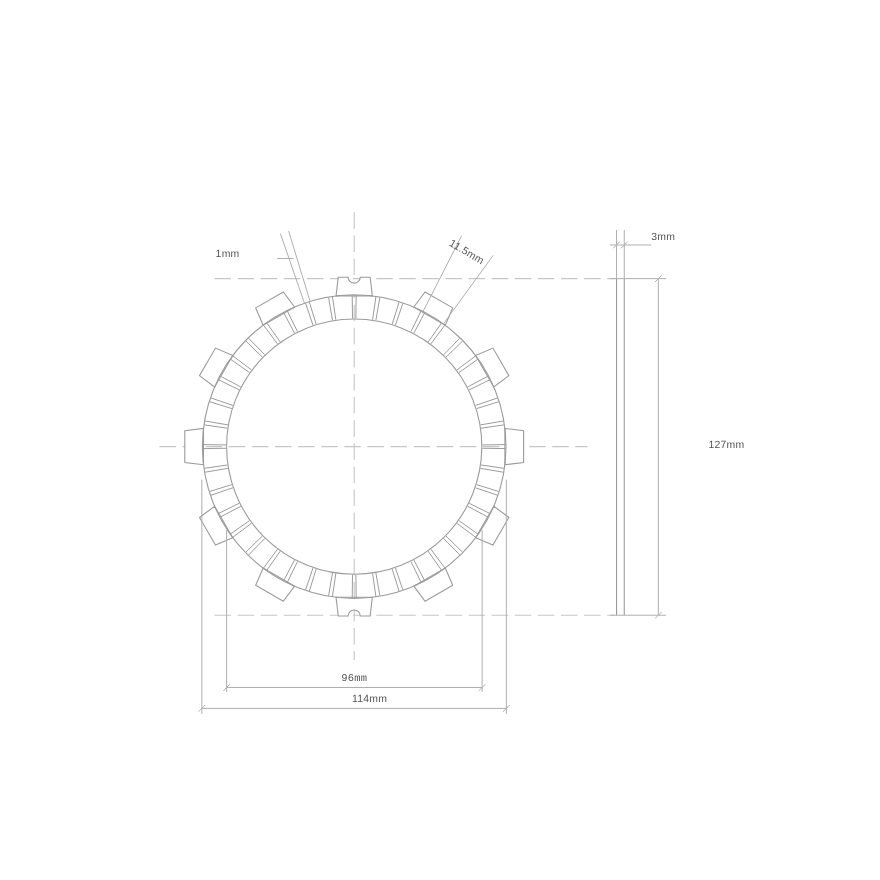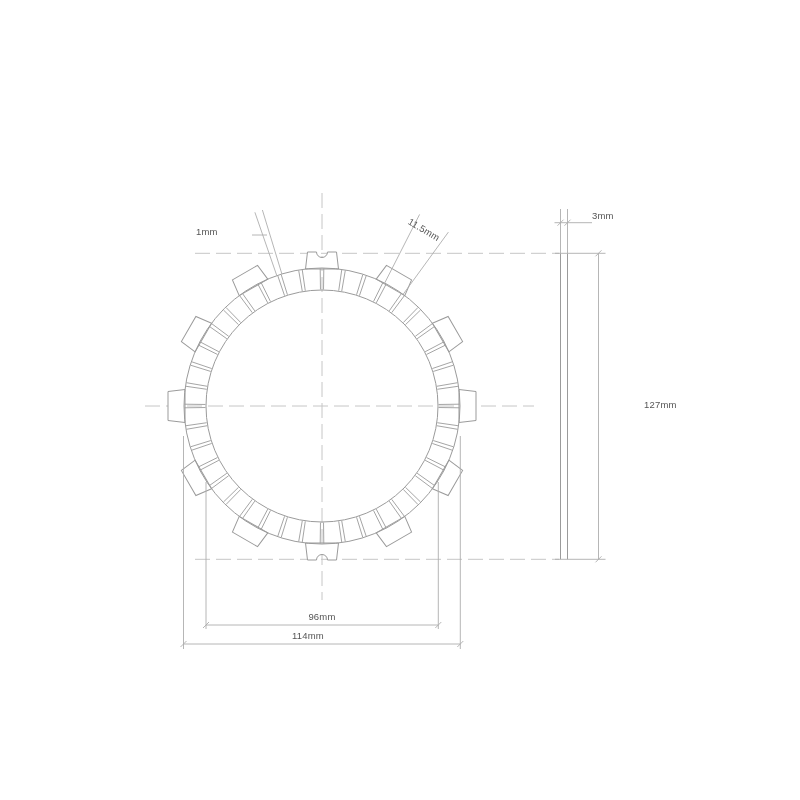--- a/index.html
+++ b/index.html
@@ -9,22 +9,22 @@
   }
   #drawing{position:absolute;left:0;top:0;}
   .dim-label{
     position:absolute;font-size:9.5px;line-height:11px;color:#555;
     white-space:nowrap;letter-spacing:0.2px;
   }
   .lbl-1mm{left:196px;top:226px;width:40px;text-align:left;}
   .lbl-115mm{left:398px;top:224px;width:52px;text-align:center;transform:rotate(31deg);}
   .lbl-3mm{left:592px;top:210px;}
   .lbl-127mm{left:605px;top:399px;margin-left:39px;}
-  .lbl-96mm{left:292px;top:611px;width:60px;text-align:center;}
-  .lbl-114mm{left:292px;top:630px;width:60px;text-align:left;}
+  .lbl-96mm{left:292px;top:611px;width:60px;text-align:center;font-family:Liberation Mono, monospace;}
+  .lbl-114mm{left:292px;top:630px;width:60px;text-align:right;}
   
   .cl{stroke:#c6c6c6;stroke-width:1;fill:none;stroke-dasharray:15 6;}
   .geo{stroke:#9b9b9b;stroke-width:1;fill:none;}
   .geo-f{stroke:#9b9b9b;stroke-width:1;fill:#ffffff;}
   .slot{stroke:#9b9b9b;stroke-width:0.9;fill:none;}
   .dim{stroke:#aeaeae;stroke-width:0.9;fill:none;}
 </style>
 </head>
 <body>
 

